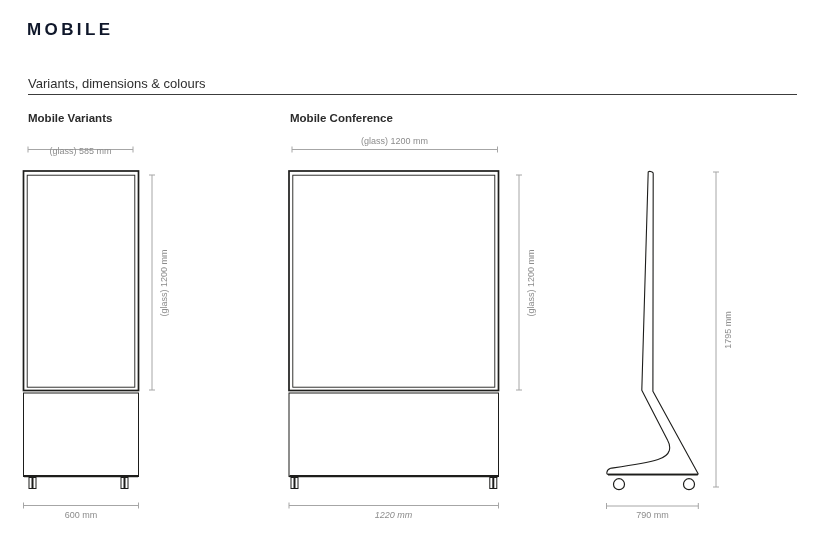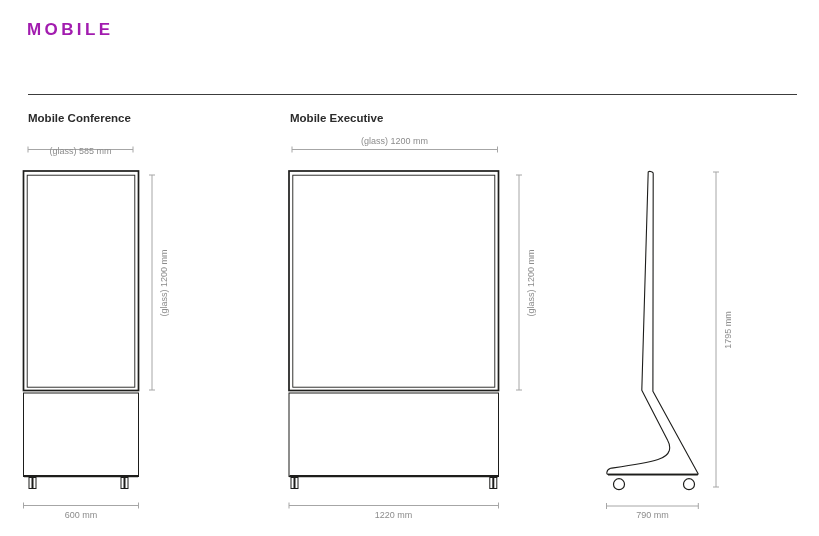--- a/index.html
+++ b/index.html
@@ -1,21 +1,21 @@
 <!DOCTYPE html>
 <html><head>
 <meta charset="utf-8">
 <style>
   * { margin:0; padding:0; box-sizing:border-box; }
   html,body { width:819px; height:536px; background:#ffffff; overflow:hidden;
               font-family:"Liberation Sans", sans-serif; }
   .page { position:relative; width:819px; height:536px; background:#fff; }
 
   .page-title { position:absolute; left:27px; top:21px; font-size:17px; font-weight:bold;
-                letter-spacing:3.4px; color:#a21caf; line-height:1; }
+                letter-spacing:3.4px; color:#0f172a; line-height:1; }
   .section-title { position:absolute; left:28px; top:77px; font-size:13px; color:#2e2e2e; line-height:1; }
   .section-rule { position:absolute; left:28px; top:94px; width:769px; height:1px; background:#3c3c3c; }
 
   .variant-label { position:absolute; top:113px; font-size:11.5px; font-weight:bold;
                    color:#2b2b2b; line-height:1; }
   .variant-label.exec { left:28px; }
   .variant-label.conf { left:290px; }
 
   .dim-label { position:absolute; font-size:9px; color:#8c8c8c; line-height:1;
                white-space:nowrap; transform:translateX(-50%); }
@@ -25,24 +25,25 @@
   .outline { fill:#ffffff; stroke:#1d1d1b; }
   .thinline { fill:none; stroke:#1d1d1b; }
   .dim { stroke:#a6a6a6; stroke-width:1; fill:none; }
 </style>
 </head>
 <body>
 
 <div class="page">
 
   <div class="page-title">MOBILE</div>
+  <div class="section-title">Variants, dimensions &amp; colours</div>
   <div class="section-rule"></div>
 
-  <div class="variant-label exec">Mobile Conference</div>
-  <div class="variant-label conf">Mobile Executive</div>
+  <div class="variant-label exec">Mobile Variants</div>
+  <div class="variant-label conf">Mobile Conference</div>
 
   <svg class="draw-layer" width="819" height="536" viewBox="0 0 819 536">
 
     <g>
       <rect class="outline" x="23.5" y="171" width="115" height="219.5" stroke-width="1.7"></rect>
       <rect class="thinline" x="27.2" y="175.2" width="107.6" height="212" stroke-width="0.9"></rect>
       <rect class="outline" x="23.5" y="393" width="115" height="83.5" stroke-width="1"></rect>
       <line x1="24" y1="476.2" x2="138" y2="476.2" stroke="#1d1d1b" stroke-width="2.2"></line>
       <g>
         <rect class="outline" x="29" y="477.5" width="7" height="11" stroke-width="1"></rect>
@@ -130,18 +131,18 @@
       </g>
     </g>
   </svg>
 
   <div class="dim-label" style="left:80.5px; top:147px;">(glass) 585 mm</div>
   <div class="dim-label vertical" style="left:164px; top:282.5px;">(glass) 1200 mm</div>
   <div class="dim-label" style="left:81px; top:511px;">600 mm</div>
 
   <div class="dim-label" style="left:394.5px; top:137px;">(glass) 1200 mm</div>
   <div class="dim-label vertical" style="left:531px; top:282.5px;">(glass) 1200 mm</div>
-  <div class="dim-label" style="left:393.5px; top:511px;">1220 mm</div>
+  <div class="dim-label" style="left:393.5px; top:511px;font-style:italic;">1220 mm</div>
 
   <div class="dim-label vertical" style="left:727.5px; top:329.5px;">1795 mm</div>
   <div class="dim-label" style="left:652.5px; top:511px;">790 mm</div>
 
 </div>
 
 </body></html>

